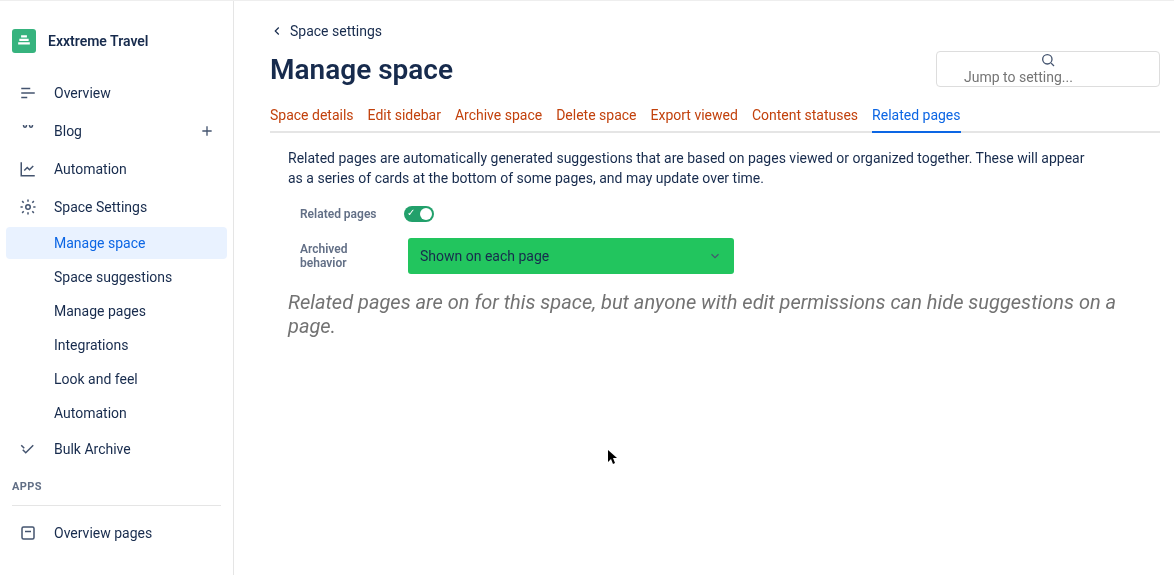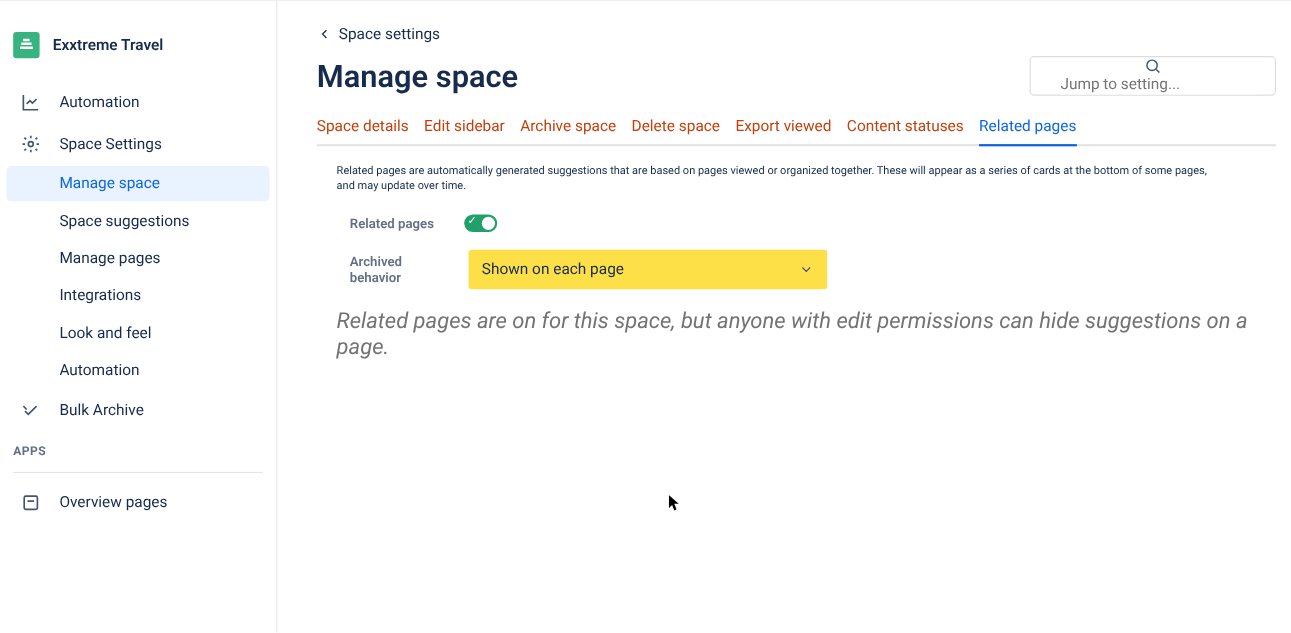--- a/index.html
+++ b/index.html
@@ -1,62 +1,83 @@
 <!DOCTYPE html>
 <html><head>
   <meta charset="utf-8">
   <style>
     * { margin: 0; padding: 0; box-sizing: border-box; font-family: -apple-system, BlinkMacSystemFont, "Segoe UI", Roboto, sans-serif; }
     body { width: 1174px; height: 575px; display: flex; background: #fff; color: #172B4D; overflow: hidden; border-top: 1px solid #eee; }
-    .sidebar { width: 252px; height: 100%; border-right: 1px solid #e5e5e5; padding-top: 18px; display: flex; flex-direction: column; }
+    .sidebar { width: 234px; height: 100%; border-right: 1px solid #e5e5e5; padding-top: 18px; display: flex; flex-direction: column; }
     .space-header { display: flex; align-items: center; padding: 10px 12px 20px 12px; border-bottom: 1px solid #fff; }
     .space-logo { width: 24px; height: 24px; border-radius: 3px; background: #36B37E; margin-right: 12px; display:flex; align-items:center; justify-content:center; color:#fff; font-size:12px; }
     .space-name { font-weight: 600; font-size: 14px; color: #172B4D; }
     .nav-item { display: flex; align-items: center; padding: 8px 12px; margin: 1px 6px; border-radius: 4px; cursor: pointer; font-size: 14px; color: #172B4D; }
     .nav-item.sub { padding-left: 48px; }
     .nav-item.active { background: #e9f2ff; color: #0c66e4; }
     .nav-icon { width: 20px; height: 20px; margin-right: 16px; color: #44546F; display:flex; align-items:center; justify-content:center; }
     .nav-add { margin-left: auto; color: #44546F; }
     .apps-label { font-size: 11px; font-weight: 700; color: #626F86; padding: 12px 12px 8px 12px; letter-spacing: .4px; }
     .divider { height: 1px; background: #e5e5e5; margin: 4px 12px 8px 12px; }
     .main { flex: 1; padding: 22px 14px 0 36px; }
     .back-link { display: inline-flex; align-items: center; color: #172B4D; text-decoration: none; font-size: 14px; margin-bottom: 12px; cursor:pointer;}
     .title-row { display: flex; align-items: center; justify-content: space-between; margin-bottom: 12px; }
     .page-title { font-size: 28px; font-weight: 600; color: #172B4D; }
     .search-box { display: flex; align-items: center; width: 224px; height: 36px; border: 1px solid #ddd; border-radius: 4px; padding: 0 10px; flex-direction: column; }
     .search-box input { border: none; outline: none; flex: 1; font-size: 14px; margin-left: 10px; color:#172B4D; }
     .tabs { display: flex; border-bottom: 2px solid #e5e5e5; margin-bottom: 16px; }
     .tab { padding: 8px 0; margin-right: 14px; font-size: 14px; color: #c2410c; cursor: pointer; position: relative; }
     .tab.active { color: #0c66e4; }
     .tab.active::after { content:''; position:absolute; left:0; right:0; bottom:-2px; height:2px; background:#0c66e4; }
-    .desc { font-size: 10px; color: #172B4D; padding-left: 18px; padding-right: 60px; line-height: 1.4; margin-bottom: 18px; }
+    .desc { font-size: 14px; color: #172B4D; padding-left: 18px; padding-right: 60px; line-height: 1.4; margin-bottom: 18px; }
     .form-row { display: flex; align-items: center; margin-bottom: 16px; padding-left: 30px; }
     .form-label { font-size: 12px; font-weight: 600; color: #626F86; width: 96px; text-align: left; }
     .toggle { width: 30px; height: 16px; border-radius: 8px; background: #22a06b; position: relative; cursor: pointer; margin-left:8px; display:flex; align-items:center;}
     .toggle .knob { width: 12px; height: 12px; background: #fff; border-radius: 50%; position: absolute; right: 2px; top: 2px; }
     .toggle .check { position:absolute; left:3px; top:2px; color:#fff; font-size:10px; line-height:1;}
-    .select { width: 326px; height: 36px; background: #fde047; border-radius: 3px; display: flex; align-items: center; justify-content: space-between; padding: 0 12px; font-size: 14px; color: #172B4D; cursor: pointer; margin-left:12px;}
+    .select { width: 326px; height: 36px; background: #22c55e; border-radius: 3px; display: flex; align-items: center; justify-content: space-between; padding: 0 12px; font-size: 14px; color: #172B4D; cursor: pointer; margin-left:12px;}
     .note { font-size: 20px; color: #737373; padding-left: 18px; font-style: italic; }
     .cursor { position: absolute; left: 608px; top: 450px; font-size: 14px; color: #000; pointer-events:none; }
     svg { display:block; }
   </style>
 </head>
 <body>
 
 <div class="sidebar">
   <div class="space-header">
     <div class="space-logo">
       <svg width="14" height="14" viewBox="0 0 24 24">
           <path fill="#fff" d="M7 2h10v4H7zM4 8h16v4H4zM2 14h20v4H2z"></path>
         </svg>
     </div>
     <div class="space-name">Exxtreme Travel</div>
   </div>
 
-
+  <div class="nav-item">
+    <span class="nav-icon">
+      <svg width="18" height="18" viewBox="0 0 24 24" fill="none" stroke="currentColor" stroke-width="2">
+          <path d="M3 6h12M3 12h18M3 18h8"></path>
+        </svg>
+    </span>
+    <span>Overview</span>
+  </div>
+
+  <div class="nav-item">
+    <span class="nav-icon">
+      <svg width="18" height="18" viewBox="0 0 24 24" fill="currentColor">
+          <path d="M6 4c0 2 1 3 2 3s2-1 2-3M14 4c0 2 1 3 2 3s2-1 2-3" stroke="currentColor" stroke-width="2" fill="none"></path>
+        </svg>
+    </span>
+    <span>Blog</span>
+    <span class="nav-add">
+      <svg width="16" height="16" viewBox="0 0 24 24" fill="none" stroke="currentColor" stroke-width="2">
+          <path d="M12 5v14M5 12h14"></path>
+        </svg>
+    </span>
+  </div>
 
   <div class="nav-item">
     <span class="nav-icon">
       <svg width="18" height="18" viewBox="0 0 24 24" fill="none" stroke="currentColor" stroke-width="2">
           <path d="M3 3v18h18M7 14l4-4 3 3 5-5"></path>
         </svg>
     </span>
     <span>Automation</span>
   </div>
 

